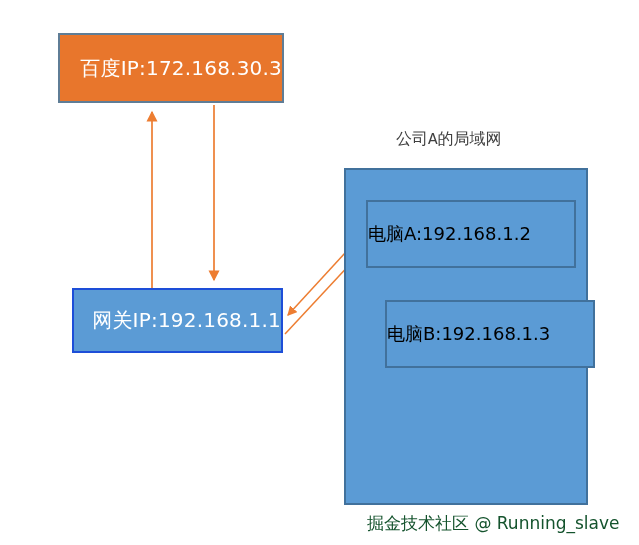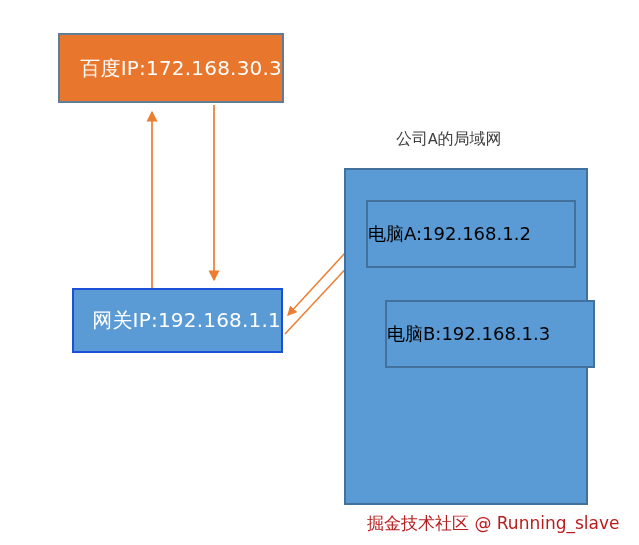--- a/index.html
+++ b/index.html
@@ -76,21 +76,21 @@
     left: 0;
     top: 0;
     width: 639px;
     height: 545px;
     pointer-events: none;
   }
 
   
   .watermark {
     position: absolute;
-    color: #b91c1c;
+    color: #14532d;
     font-size: 17px;
     white-space: nowrap;
   }
 </style>
 </head>
 <body>
 
 <div id="canvas">
 
   <svg id="connectors" viewBox="0 0 639 545" xmlns="http://www.w3.org/2000/svg">

